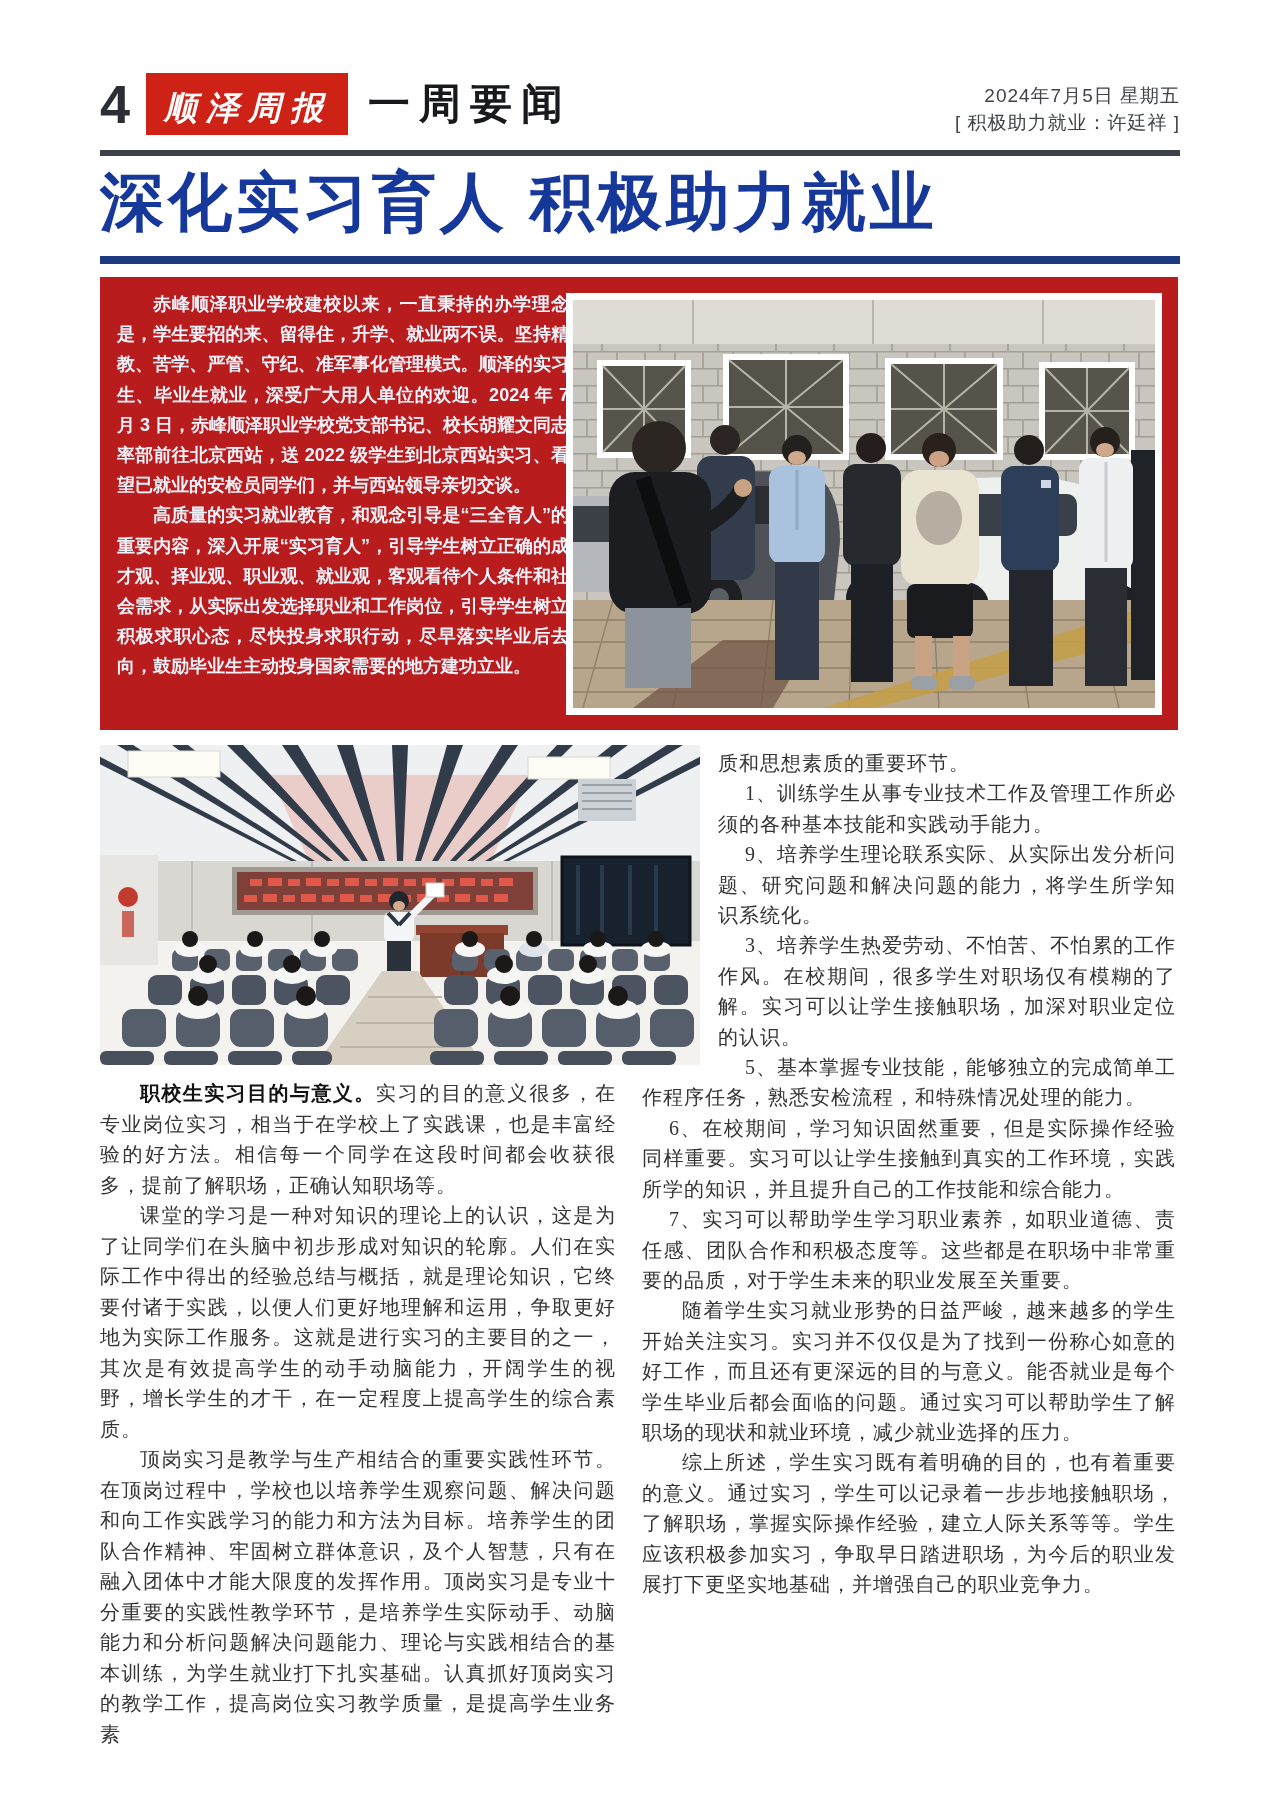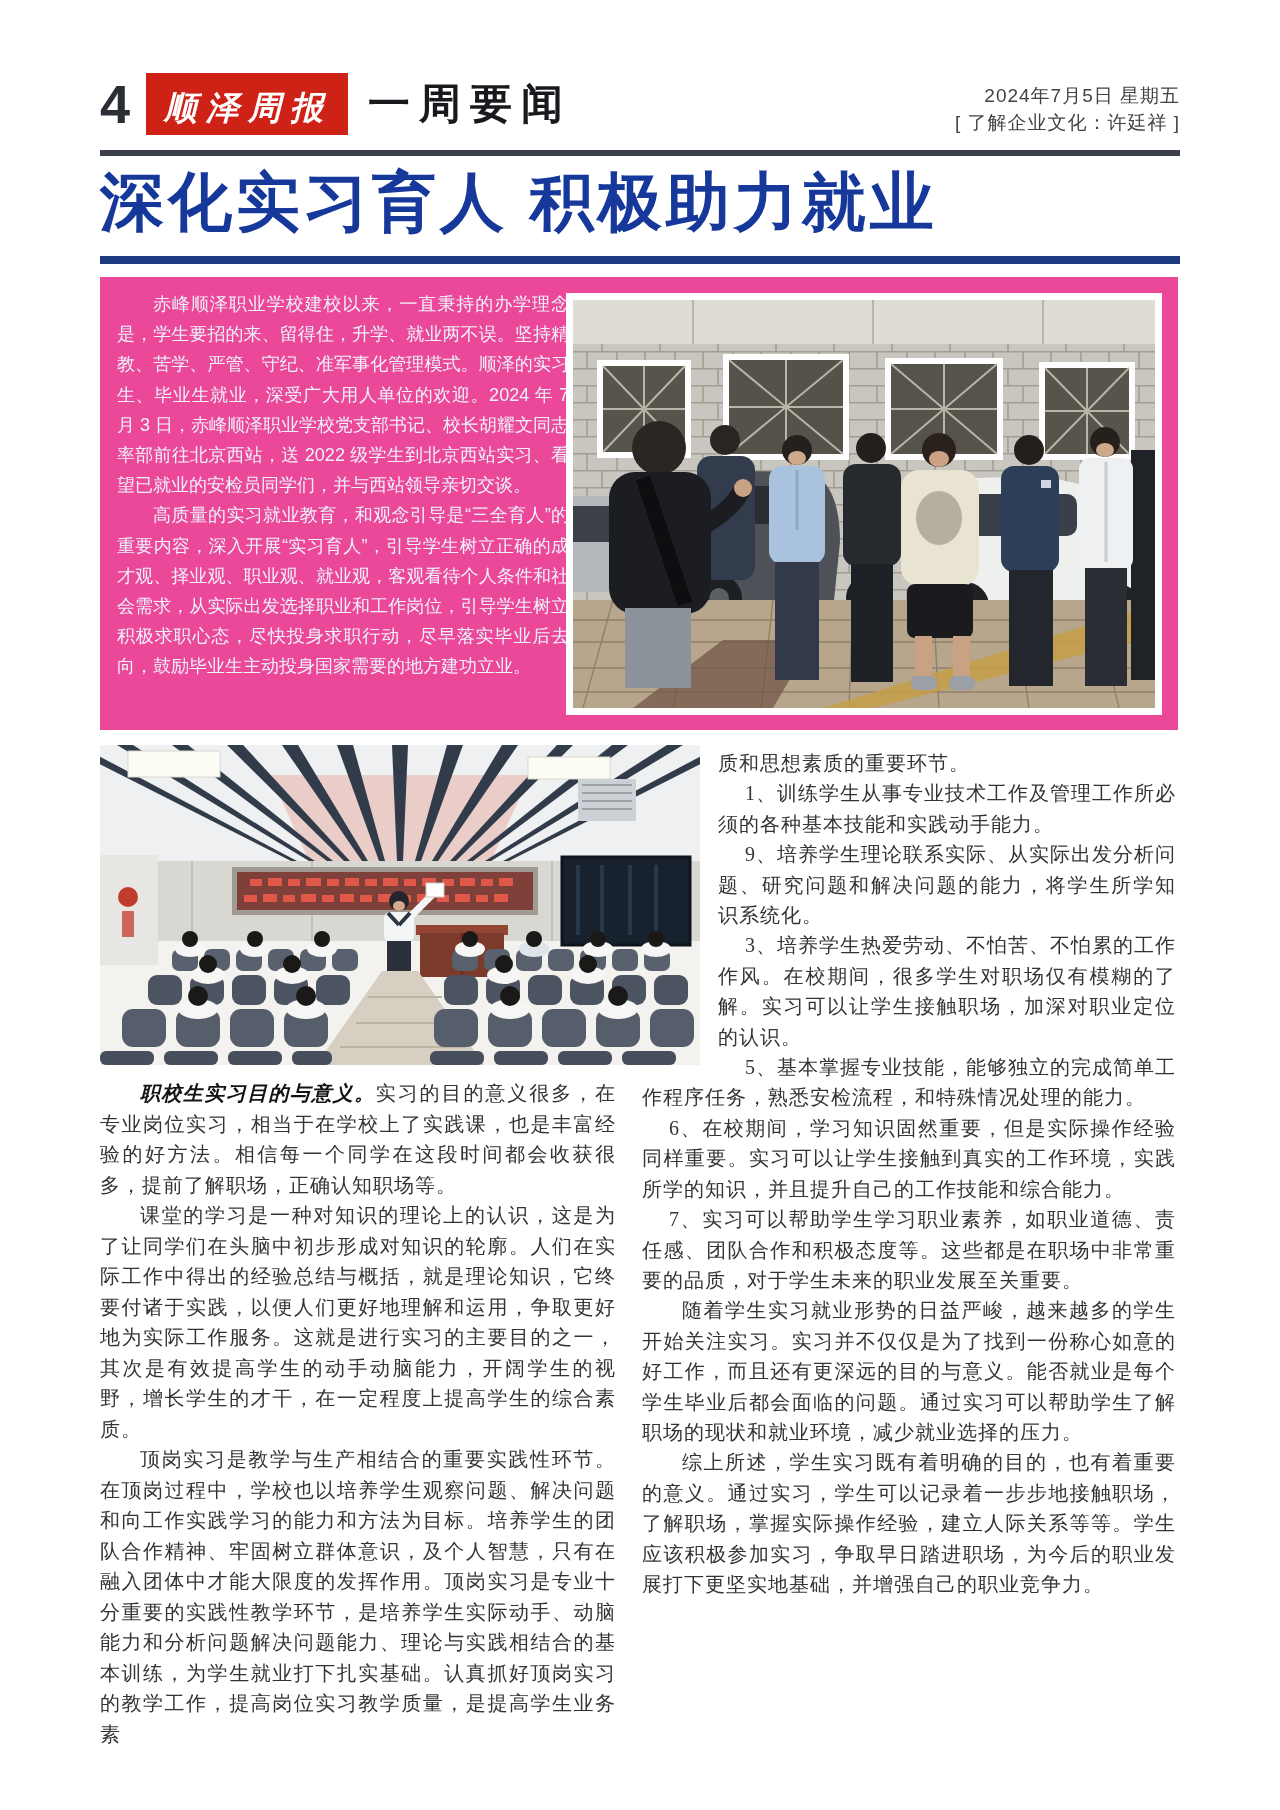--- a/index.html
+++ b/index.html
@@ -14,51 +14,51 @@
   .section{margin-left:20px;font-family:"Liberation Sans","DejaVu Sans",sans-serif;font-weight:900;
            font-size:42px;color:#17191d;letter-spacing:9px;line-height:1;}
   .hright{margin-left:auto;text-align:right;color:#3f4347;
           font-family:"Liberation Sans","DejaVu Sans",sans-serif;font-size:19px;line-height:27px;letter-spacing:1px;margin-top:10px;}
   
   .rule-dark{position:absolute;left:100px;right:100px;top:150px;height:6px;background:#3b404b;}
   .headline{position:absolute;left:100px;top:161px;font-family:"Liberation Sans","DejaVu Sans",sans-serif;
             font-weight:900;font-size:64px;color:#16389b;letter-spacing:4px;line-height:1.3;margin:0;text-align:right;}
   .rule-navy{position:absolute;left:100px;right:100px;top:256px;height:8px;background:#1d3a80;}
   
-  .leadbox{position:absolute;left:100px;top:277px;width:1078px;height:453px;background:#ec4899;}
+  .leadbox{position:absolute;left:100px;top:277px;width:1078px;height:453px;background:#b91c1c;font-weight:bold;}
   .leadbox-text{position:absolute;left:17px;top:12px;width:452px;color:#eef2fb;
                 font-family:"Liberation Sans","DejaVu Sans",sans-serif;font-size:18px;line-height:30.2px;
                 text-align:justify;}
   .leadbox-text p{margin:0;text-indent:2em;}
   .photo-frame{position:absolute;top:16px;right:16px;width:582px;height:408px;background:#ffffff;padding:7px;}
   .photo-frame svg{display:block;}
   
   .classroom{position:absolute;left:100px;top:745px;width:600px;height:320px;}
   .classroom svg{display:block;}
   .col{position:absolute;color:#343434;font-size:20px;text-align:justify;letter-spacing:1px;}
   .col p{margin:0;text-indent:2em;}
   .col-left{left:100px;top:1078px;width:516px;line-height:30.5px;}
   .col-right{left:642px;top:748px;width:534px;line-height:30.4px;}
   .col-right .spacer{float:left;width:76px;height:332px;}
   .col-right p.cont{text-indent:0;}
   .col-right p.num{text-indent:1.35em;}
-  .leadin{font-family:"Liberation Sans","DejaVu Sans",sans-serif;font-weight:700;color:#121212;letter-spacing:0.5px;font-style:italic;}
+  .leadin{font-family:"Liberation Sans","DejaVu Sans",sans-serif;font-weight:700;color:#121212;letter-spacing:0.5px;}
 </style>
 </head>
 <body>
 
 <div class="sheet">
 
   <div class="header">
     <div class="pagenum">4</div>
     <div class="masthead">顺泽周报</div>
     <div class="section">一周要闻</div>
     <div class="hright">
       <div>2024年7月5日  星期五</div>
-      <div>[ 了解企业文化：许廷祥 ]</div>
+      <div>[ 积极助力就业：许廷祥 ]</div>
     </div>
   </div>
 
   <div class="rule-dark"></div>
 
   <h1 class="headline">深化实习育人 积极助力就业</h1>
 
   <div class="rule-navy"></div>
 
   <div class="leadbox">

